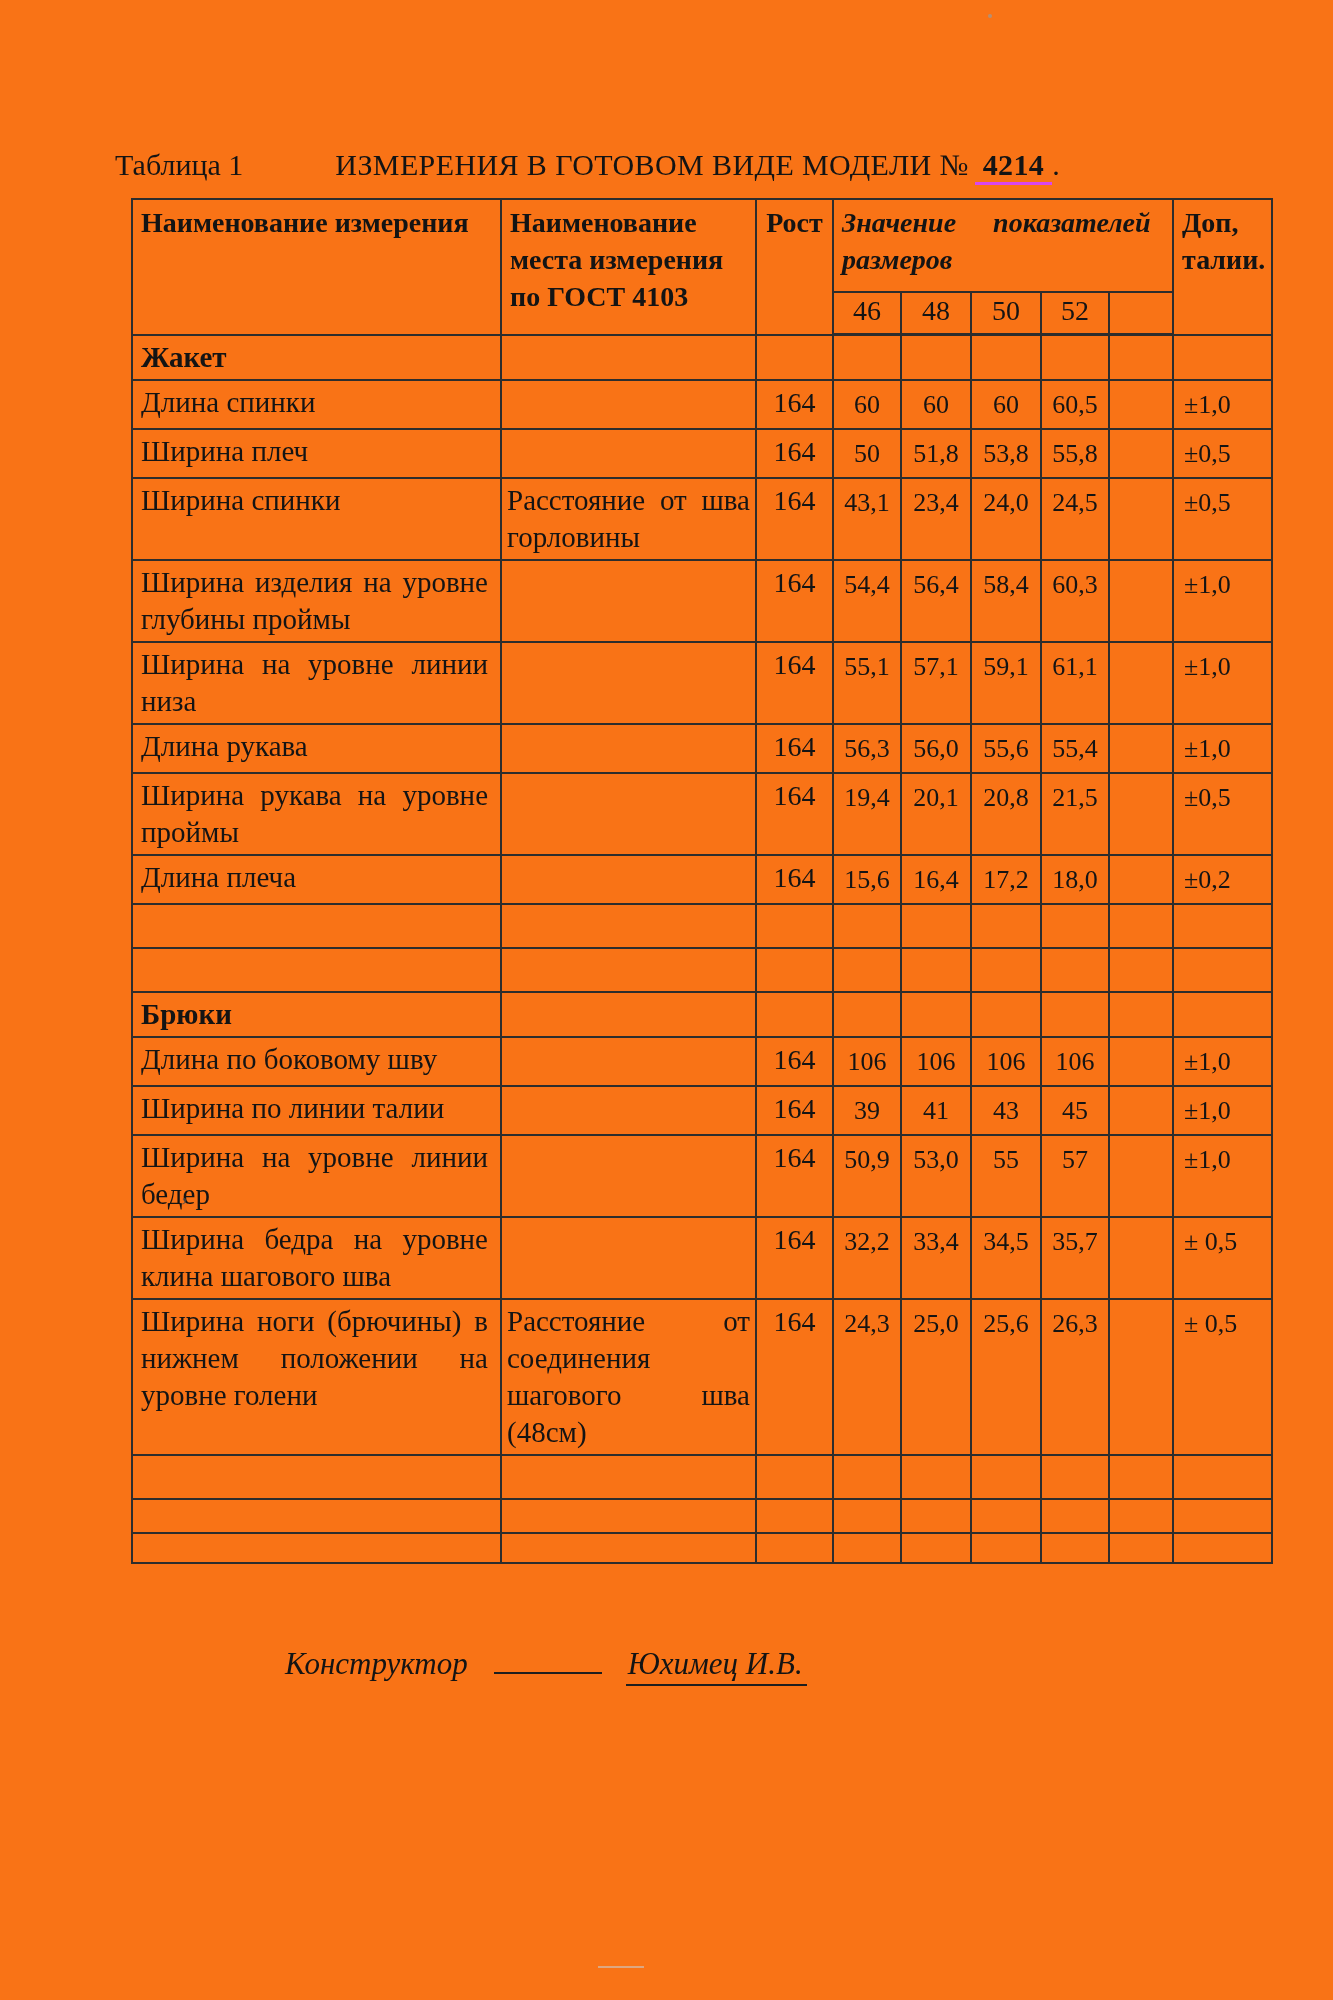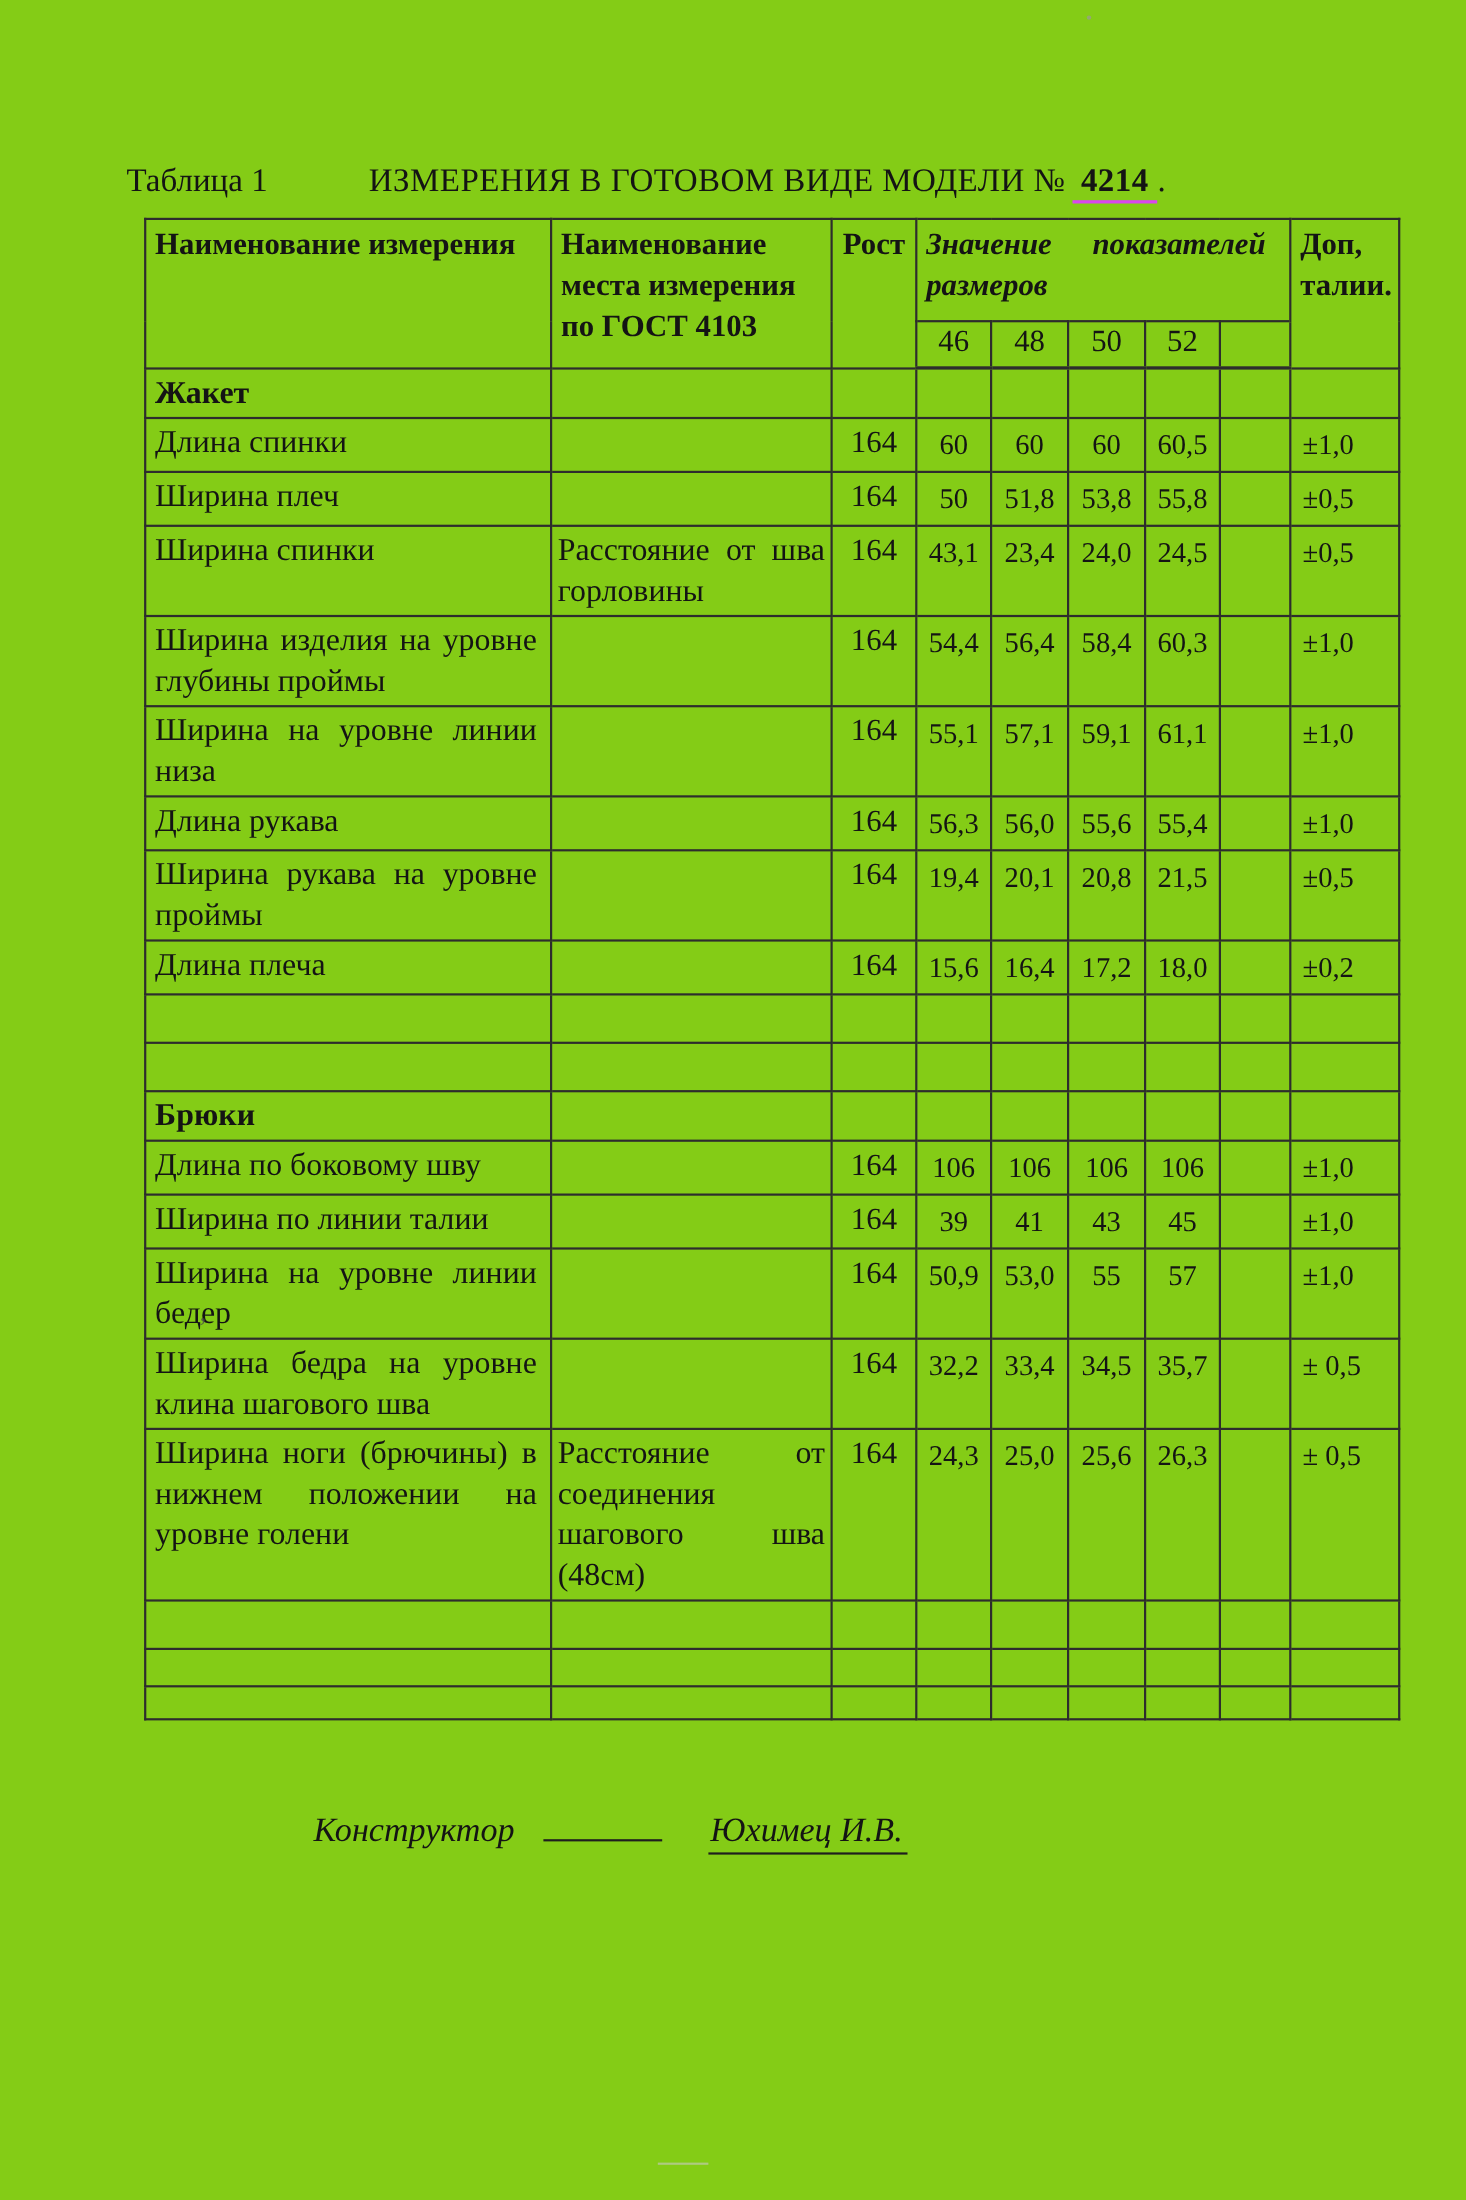--- a/index.html
+++ b/index.html
@@ -6,21 +6,21 @@
     margin: 0; padding: 0;
     width: 1333px; height: 2000px;
     background: #ffffff;
     font-family: "Liberation Serif", "DejaVu Serif", serif;
     color: #141414;
     overflow: hidden;
   }
   .page {
     position: relative;
     width: 1333px; height: 2000px;
-    background: #84cc16;
+    background: #f97316;
   }
 
   
   .caption-row {
     position: absolute;
     left: 115px; top: 148px;
     width: 1130px;
     display: flex;
     align-items: baseline;
     font-size: 30px;
@@ -103,21 +103,21 @@
     font-style: italic;
   }
   .sig-line {
     display: inline-block;
     width: 108px;
     margin-left: 26px;
     border-bottom: 2px solid #1e1e1e;
     height: 34px;
   }
   .sig-name {
-    margin-left: 42px;
+    margin-left: 24px;
     border-bottom: 2px solid #1e1e1e;
     padding: 0 4px 2px 2px;
   }
 
   
   .artifact { position: absolute; color: #4a4a4a; }
   .artifact-dot {
     left: 988px; top: 14px;
     width: 4px; height: 4px;
     background: #9a9a9a; border-radius: 50%;

